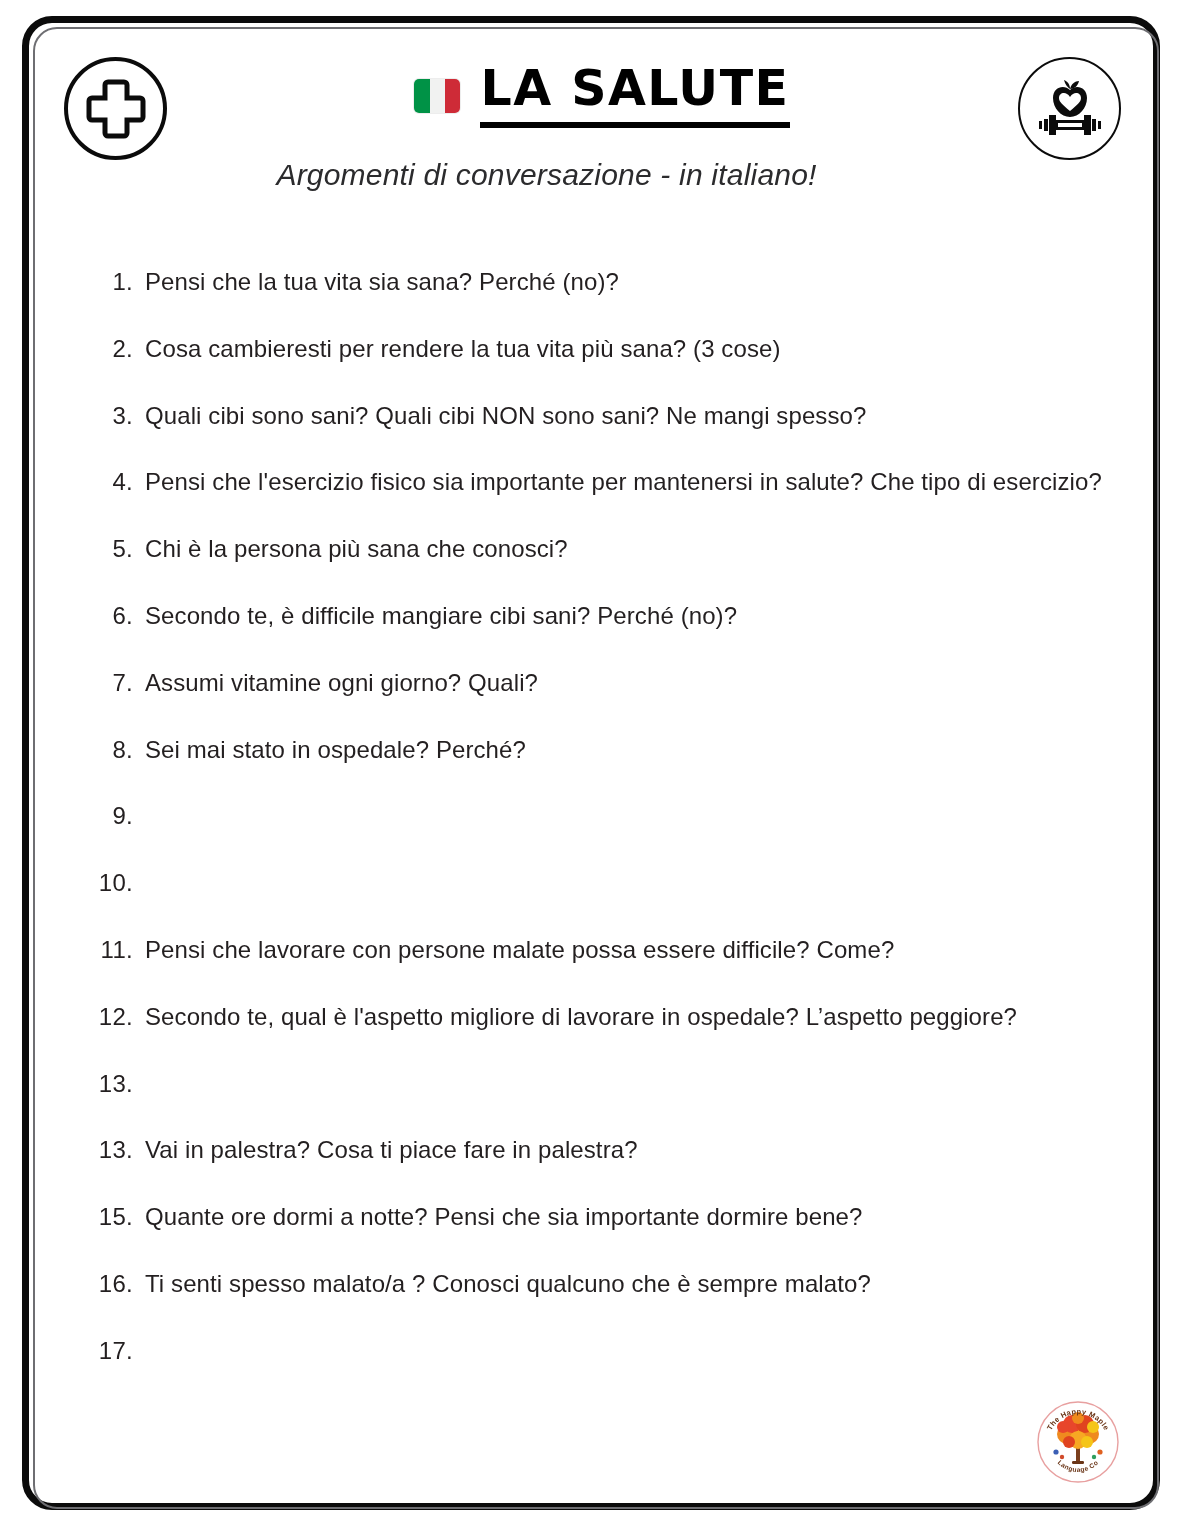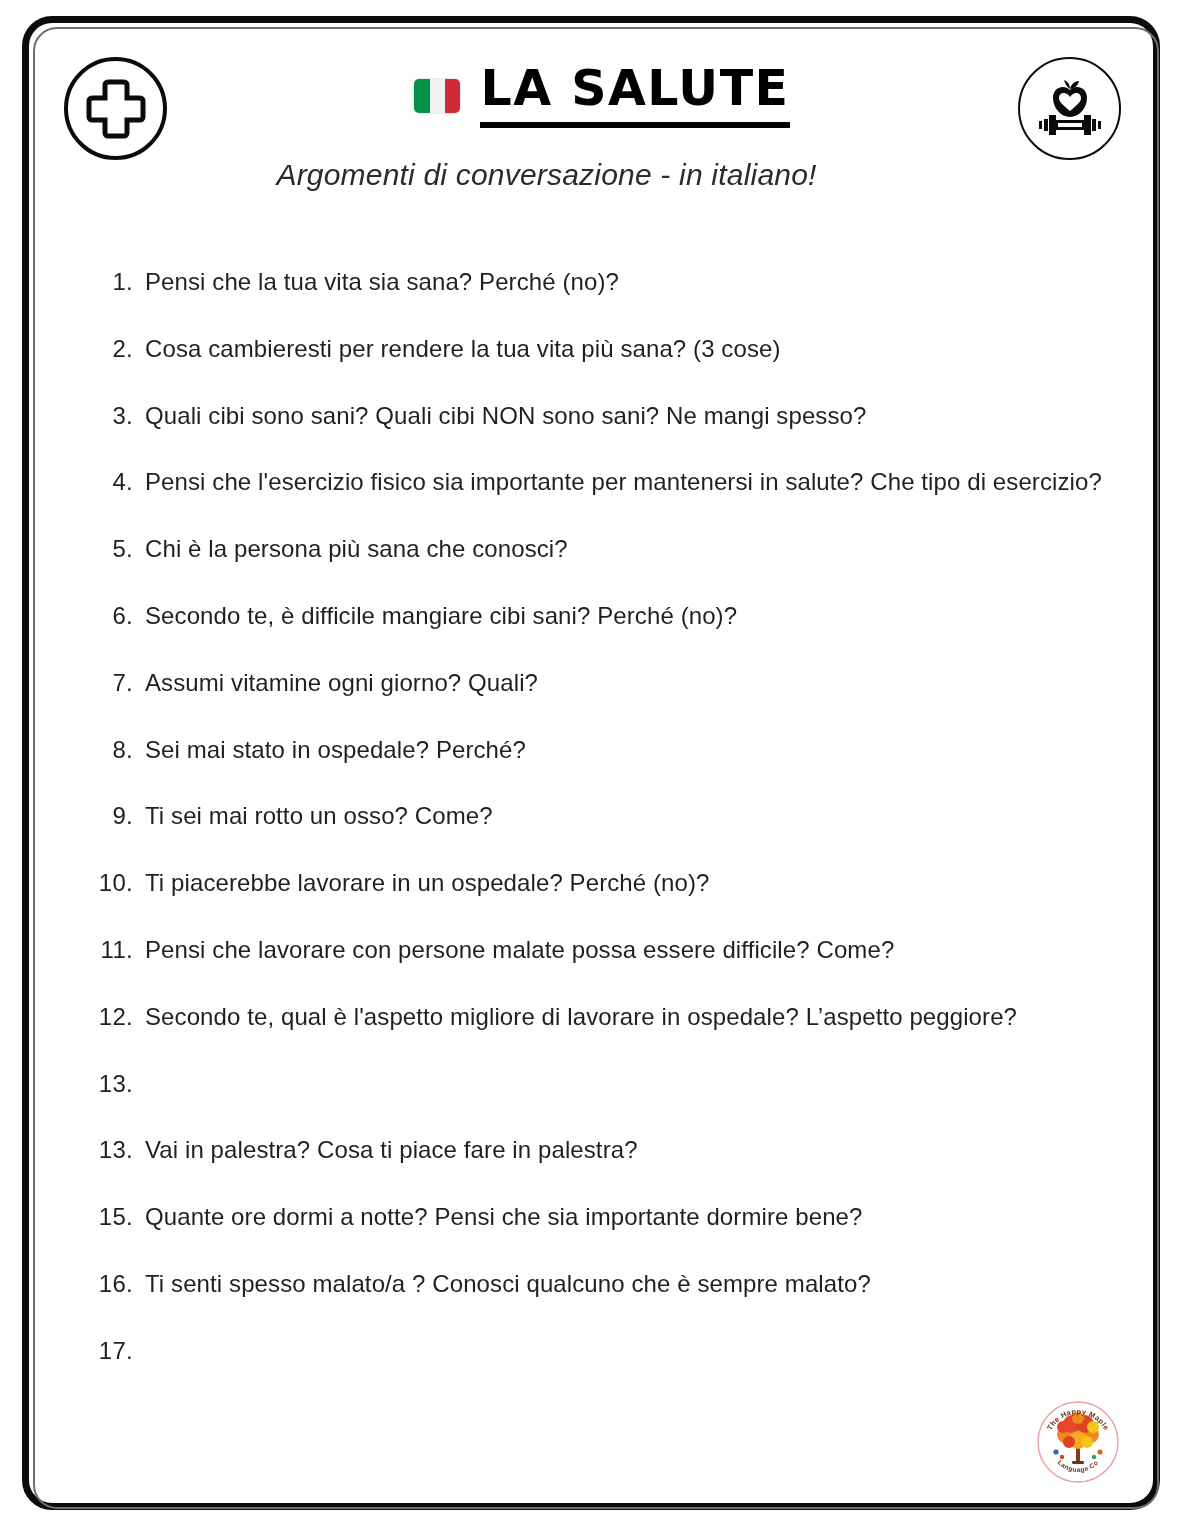--- a/index.html
+++ b/index.html
@@ -235,25 +235,23 @@
   <div class="question-item">
     <span class="q-num">7.</span>
     <span class="q-text">Assumi vitamine ogni giorno? Quali?</span>
   </div>
   <div class="question-item">
     <span class="q-num">8.</span>
     <span class="q-text">Sei mai stato in ospedale? Perché?</span>
   </div>
   <div class="question-item">
     <span class="q-num">9.</span>
-    <span class="q-text">Ti sei mai rotto un osso? Come?</span>
   </div>
   <div class="question-item">
     <span class="q-num">10.</span>
-    <span class="q-text">Ti piacerebbe lavorare in un ospedale? Perché (no)?</span>
   </div>
   <div class="question-item">
     <span class="q-num">11.</span>
     <span class="q-text">Pensi che lavorare con persone malate possa essere difficile? Come?</span>
   </div>
   <div class="question-item">
     <span class="q-num">12.</span>
     <span class="q-text">Secondo te, qual è l'aspetto migliore di lavorare in ospedale? L’aspetto peggiore?</span>
   </div>
   <div class="question-item">

